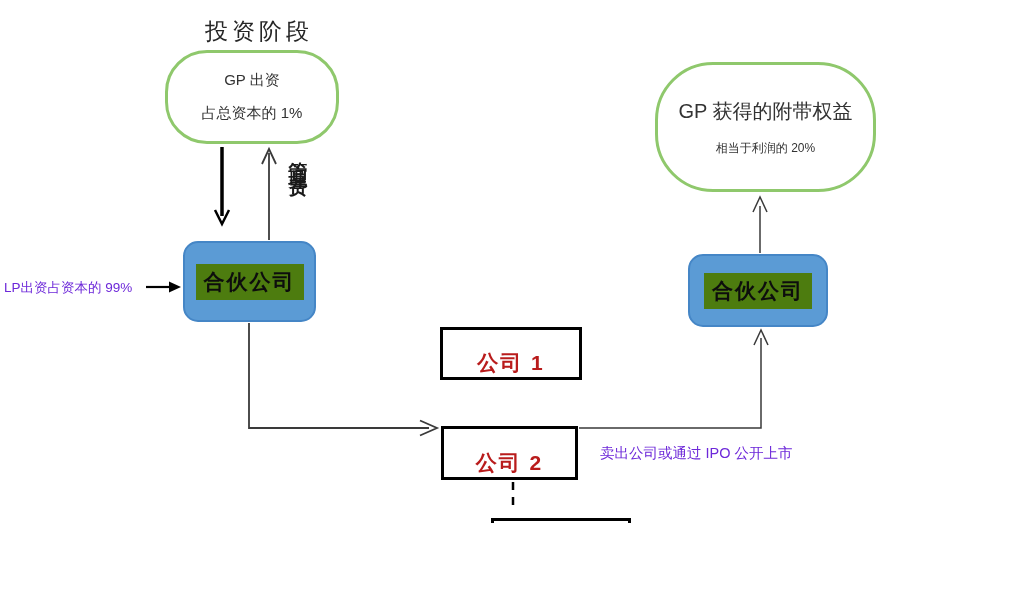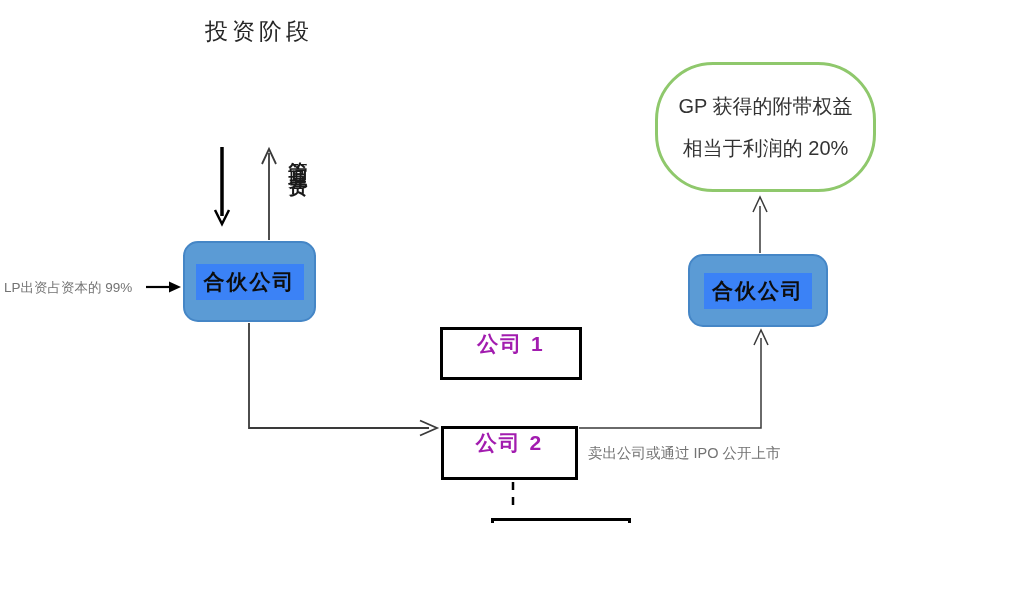--- a/index.html
+++ b/index.html
@@ -27,66 +27,66 @@
     align-items: center;
     justify-content: center;
     color: #333333;
     text-align: center;
   }
   .oval-left { left: 165px; top: 50px; width: 168px; height: 88px; border-radius: 42px; }
   .oval-right { left: 655px; top: 62px; width: 215px; height: 124px; border-radius: 58px; }
   .oval .line1 { font-size: 15px; }
   .oval .line2 { font-size: 15px; margin-top: 14px; }
   .oval-right .line1 { font-size: 20px; }
-  .oval-right .line2 { font-size: 20px; margin-top: 15px; }
+  .oval-right .line2 { font-size: 12px; margin-top: 15px; }
   .bluebox {
     position: absolute;
     background: #5b9bd5;
     border: 2px solid #4586c6;
     border-radius: 15px;
     display: flex;
     align-items: center;
     justify-content: center;
     box-sizing: border-box;
   }
   .bluebox-left  { left: 183px; top: 241px; width: 133px; height: 81px; }
   .bluebox-right { left: 688px; top: 254px; width: 140px; height: 73px; }
   .bluebox .node-label {
-    background: #3b82f6;
+    background: #4d7c0f;
     padding: 4px 8px;
     font-size: 21px;
     font-weight: bold;
     color: #0d0d0d;
     letter-spacing: 2px;
     white-space: nowrap;
   }
   .company-box {
     position: absolute;
     background: #ffffff;
     border: 3px solid #000000;
     display: flex;
-    align-items: flex-start;
+    align-items: flex-end;
     justify-content: center;
     font-size: 21px;
     font-weight: bold;
-    color: #a21caf;
+    color: #b91c1c;
     letter-spacing: 2px;
     box-sizing: border-box;
     white-space: nowrap;
   }
   .company-1 { left: 440px; top: 327px; width: 142px; height: 53px; }
   .company-2 { left: 441px; top: 402px; width: 137px; height: 54px; margin-top: 24px; }
   .company-n { left: 443px; top: 518px; width: 140px; height: 55px; margin-left: 48px; }
   .annotation {
     position: absolute;
-    color: #737373;
+    color: #6d28d9;
     white-space: nowrap;
   }
   .lp-label   { left: 4px;   top: 279px; font-size: 13.5px; }
-  .sell-label { left: 588px; top: 444px; font-size: 14.5px; }
+  .sell-label { left: 600px; top: 444px; font-size: 14.5px; }
   .mgmt-label {
     position: absolute;
     left: 285px; top: 147px;
     writing-mode: vertical-rl;
     text-orientation: upright;
     font-size: 19px;
     font-weight: bold;
     color: #1a1a1a;
     letter-spacing: 7px;
     white-space: nowrap;
@@ -104,20 +104,24 @@
     background: linear-gradient(#d9e7f5, #8fb7e0);
   }
 </style>
 </head>
 <body>
 
 <div class="canvas">
 
   <div class="phase-title" style="left:205px; top:16px;">投资阶段</div>
 
+  <div class="oval oval-left">
+    <div class="line1">GP 出资</div>
+    <div class="line2">占总资本的 1%</div>
+  </div>
 
   <div class="oval oval-right">
     <div class="line1">GP 获得的附带权益</div>
     <div class="line2">相当于利润的 20%</div>
   </div>
 
   <div class="mgmt-label">管理费</div>
 
   <div class="bluebox bluebox-left">
     <span class="node-label">合伙公司</span>

